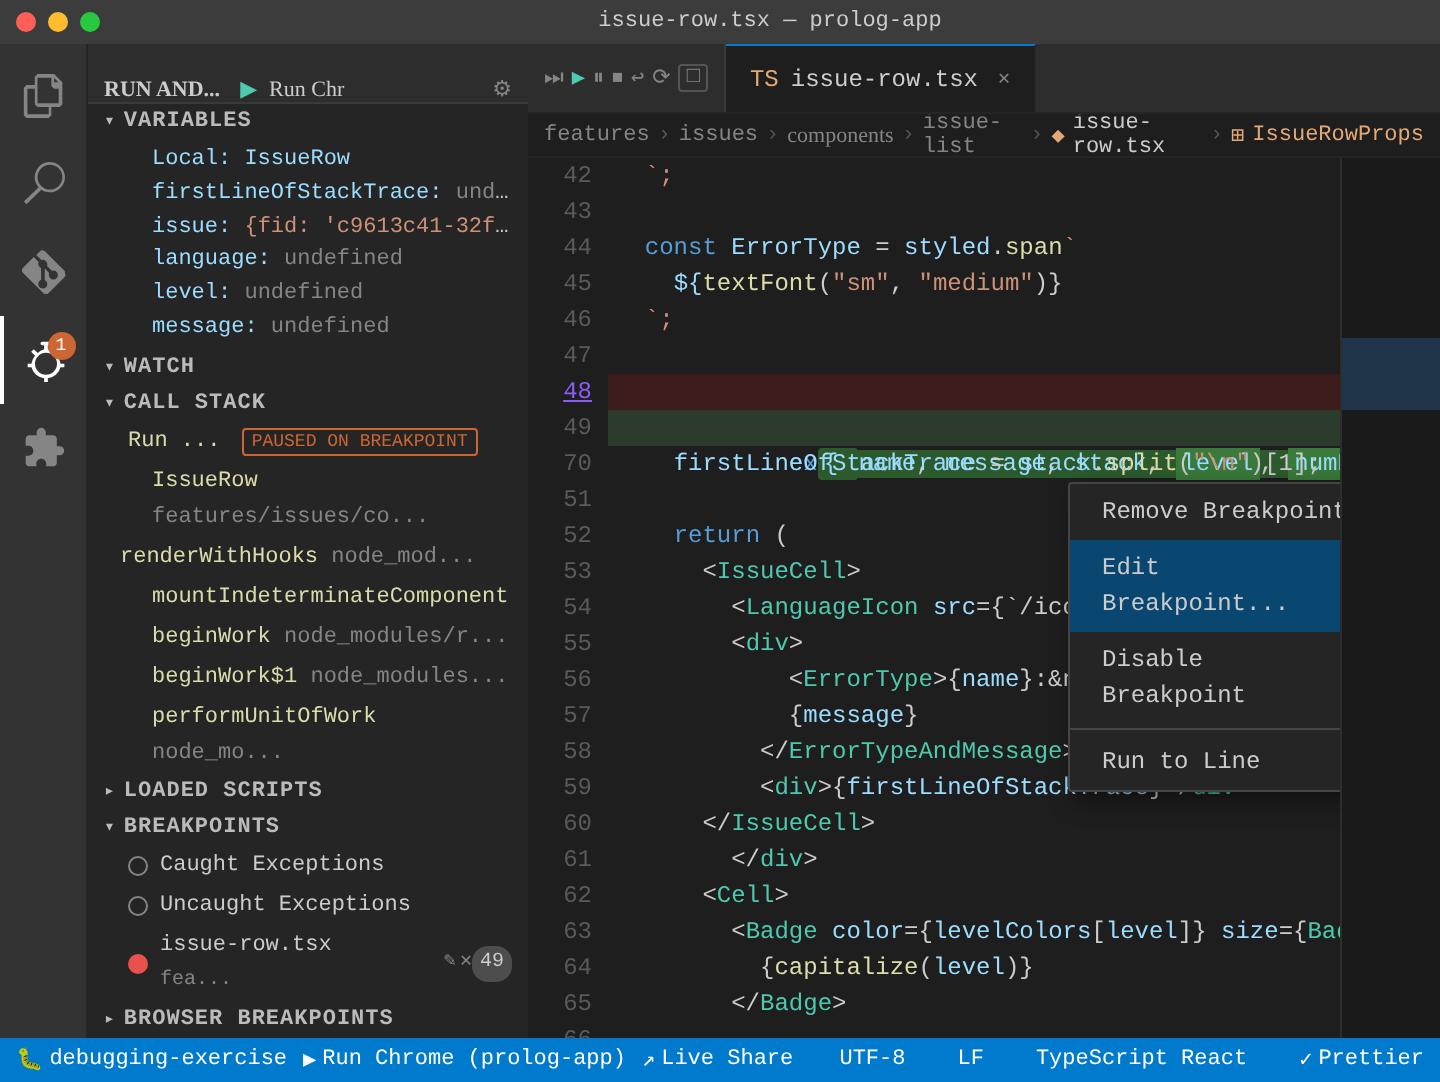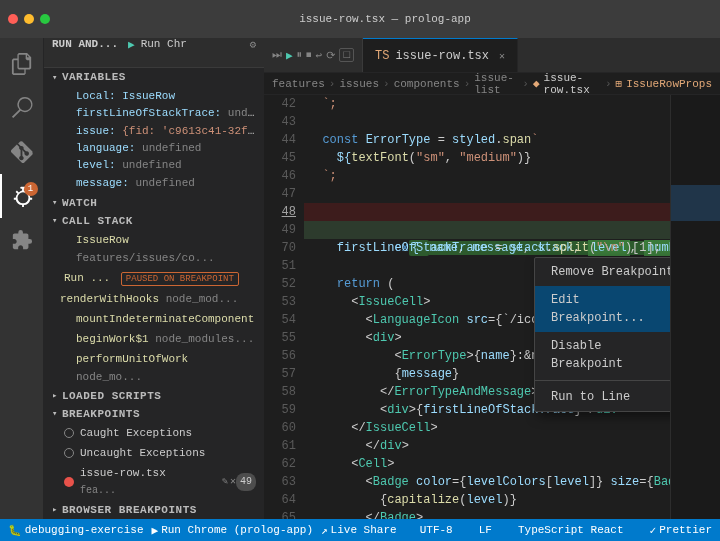--- a/index.html
+++ b/index.html
@@ -10,21 +10,21 @@
       font-family: 'Consolas', 'Monaco', 'Courier New', monospace;
       font-size: 12px;
       background: #1e1e1e;
       color: #cccccc;
       display: flex;
       flex-direction: column;
     }
 
     
     .title-bar {
-      height: 38px;
+      height: 22px;
       background: #3c3c3c;
       display: flex;
       align-items: center;
       padding: 11px 8px;
       flex-shrink: 0;
     }
     .title-bar-dots { display: flex; gap: 6px; margin-right: 8px; }
     .dot { width: 10px; height: 10px; border-radius: 50%; }
     .dot-red { background: #ff5f57; }
     .dot-yellow { background: #febc2e; }
@@ -318,25 +318,26 @@
       cursor: pointer;
     }
     .status-left { display: flex; gap: 8px; align-items: center; }
     .status-right { margin-left: auto; display: flex; gap: 26px; align-items: center; }
 
     
     .run-panel-header {
       height: 30px;
       background: #2d2d2d;
       display: flex;
-      align-items: flex-start;
+      align-items: flex-end;
       padding: 0 8px;
       gap: 4px;
       flex-shrink: 0;
       border-bottom: 1px solid #3a3a3a;
+      font-family: Liberation Serif, serif;
     }
   </style>
 </head>
 <body>
 
 <div class="title-bar">
   <div class="title-bar-dots">
     <div class="dot dot-red"></div>
     <div class="dot dot-yellow"></div>
     <div class="dot dot-green"></div>
@@ -415,34 +416,38 @@
 
     <div class="section-header" style="margin-top:4px;">
       <span class="chevron open"></span>
       <span>WATCH</span>
     </div>
 
     <div class="section-header">
       <span class="chevron open"></span>
       <span>CALL STACK</span>
     </div>
+    <div class="call-stack-item">
+      <span class="fn-name">Run ...</span>
+      <span class="paused-badge">PAUSED ON BREAKPOINT</span>
+    </div>
     <div class="call-stack-item indent1" style="padding-left:32px;">
       <span class="fn-name">IssueRow </span>
       <span class="file-name">features/issues/co...</span>
     </div>
-    <div class="call-stack-item">
-      <span class="fn-name">Run ...</span>
-      <span class="paused-badge">PAUSED ON BREAKPOINT</span>
-    </div>
     <div class="call-stack-item indent1" style="padding-left:16px;">
       <span class="fn-name">renderWithHooks </span>
       <span class="file-name">node_mod...</span>
     </div>
     <div class="call-stack-item indent1" style="padding-left:32px;">
       <span class="fn-name">mountIndeterminateComponent</span>
+    </div>
+    <div class="call-stack-item indent1" style="padding-left:32px;">
+      <span class="fn-name">beginWork </span>
+      <span class="file-name">node_modules/r...</span>
     </div>
     <div class="call-stack-item indent1" style="padding-left:32px;">
       <span class="fn-name">beginWork$1 </span>
       <span class="file-name">node_modules...</span>
     </div>
     <div class="call-stack-item indent1" style="padding-left:32px;">
       <span class="fn-name">performUnitOfWork </span>
       <span class="file-name">node_mo...</span>
     </div>
 
@@ -502,40 +507,40 @@
         <span>issue-row.tsx</span>
         <span style="color:#858585;font-size:10px;margin-left:4px;">✕</span>
       </div>
     </div>
 
     <div class="breadcrumb">
       <span style="color:#858585;">features</span>
       <span class="breadcrumb-sep">›</span>
       <span style="color:#858585;">issues</span>
       <span class="breadcrumb-sep">›</span>
-      <span style="color:#858585;">components</span>
+      <span style="color:#858585;font-family:Liberation Serif, serif;">components</span>
       <span class="breadcrumb-sep">›</span>
       <span style="color:#858585;">issue-list</span>
       <span class="breadcrumb-sep">›</span>
       <span style="color:#e2a877;">◆</span>
       <span style="color:#ccc;">issue-row.tsx</span>
       <span class="breadcrumb-sep">›</span>
       <span style="color:#e2a877;">⊞</span>
       <span style="color:#e2a877;">IssueRowProps</span>
     </div>
 
     <div class="editor-content">
       <div class="line-numbers">
         <div>42</div>
           <div>43</div>
           <div>44</div>
           <div>45</div>
         <div>46</div>
           <div>47</div>
-          <div style="color:#a3a3a3;text-decoration:underline;">48</div>
+          <div style="color:#8b5cf6;text-decoration:underline;">48</div>
         <div>49</div>
           <div>70</div>
           <div>51</div>
           <div>52</div>
         <div>53</div>
           <div>54</div>
           <div>55</div>
           <div>56</div>
         <div>57</div>
           <div>58</div>

